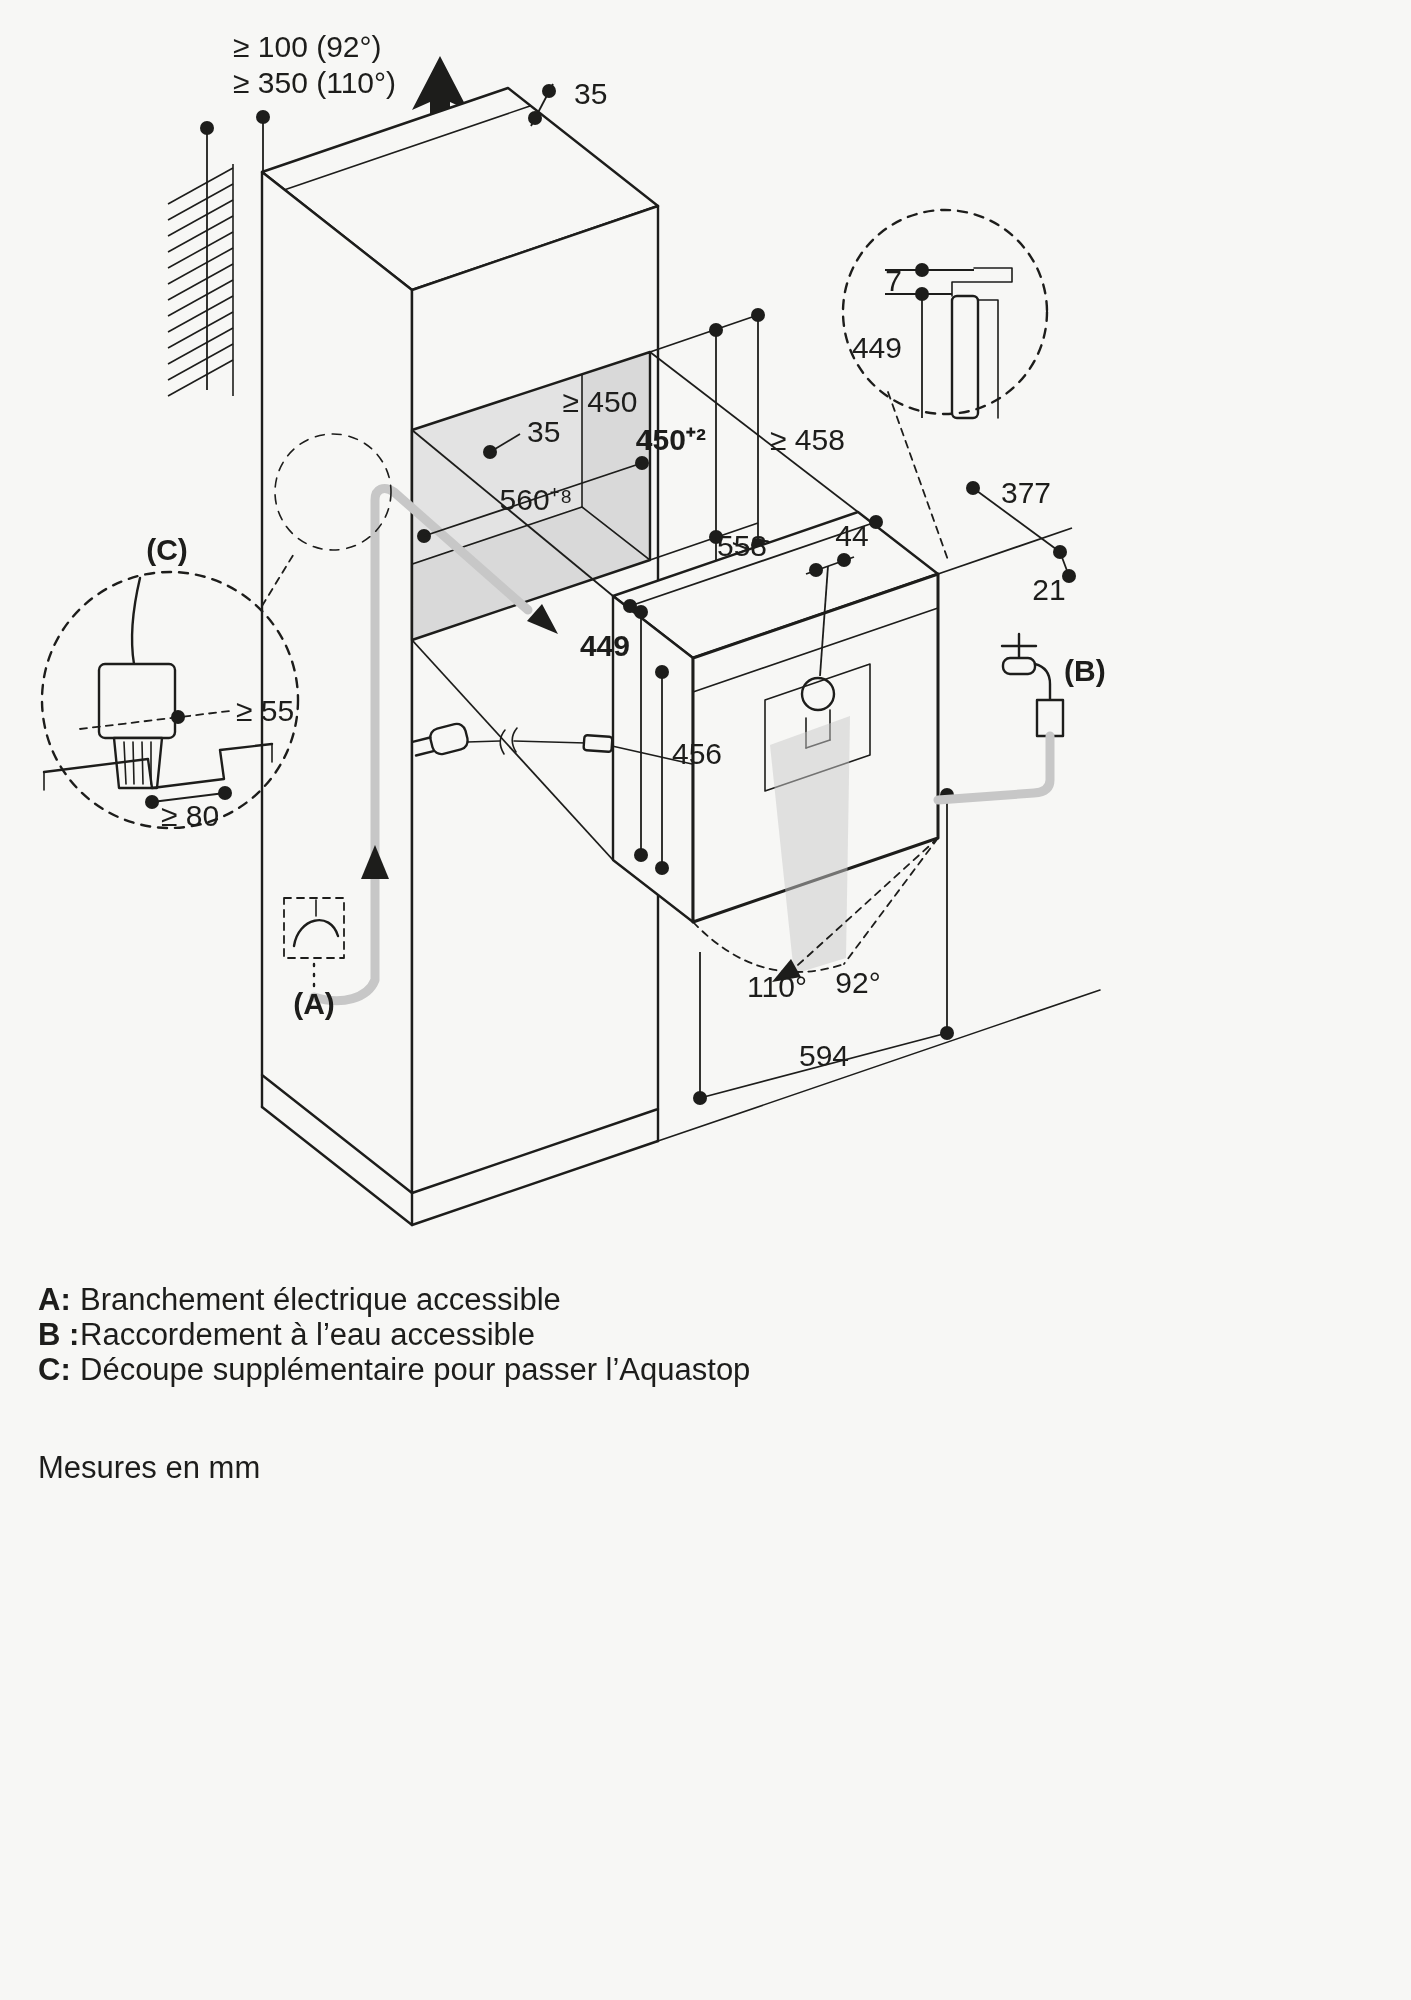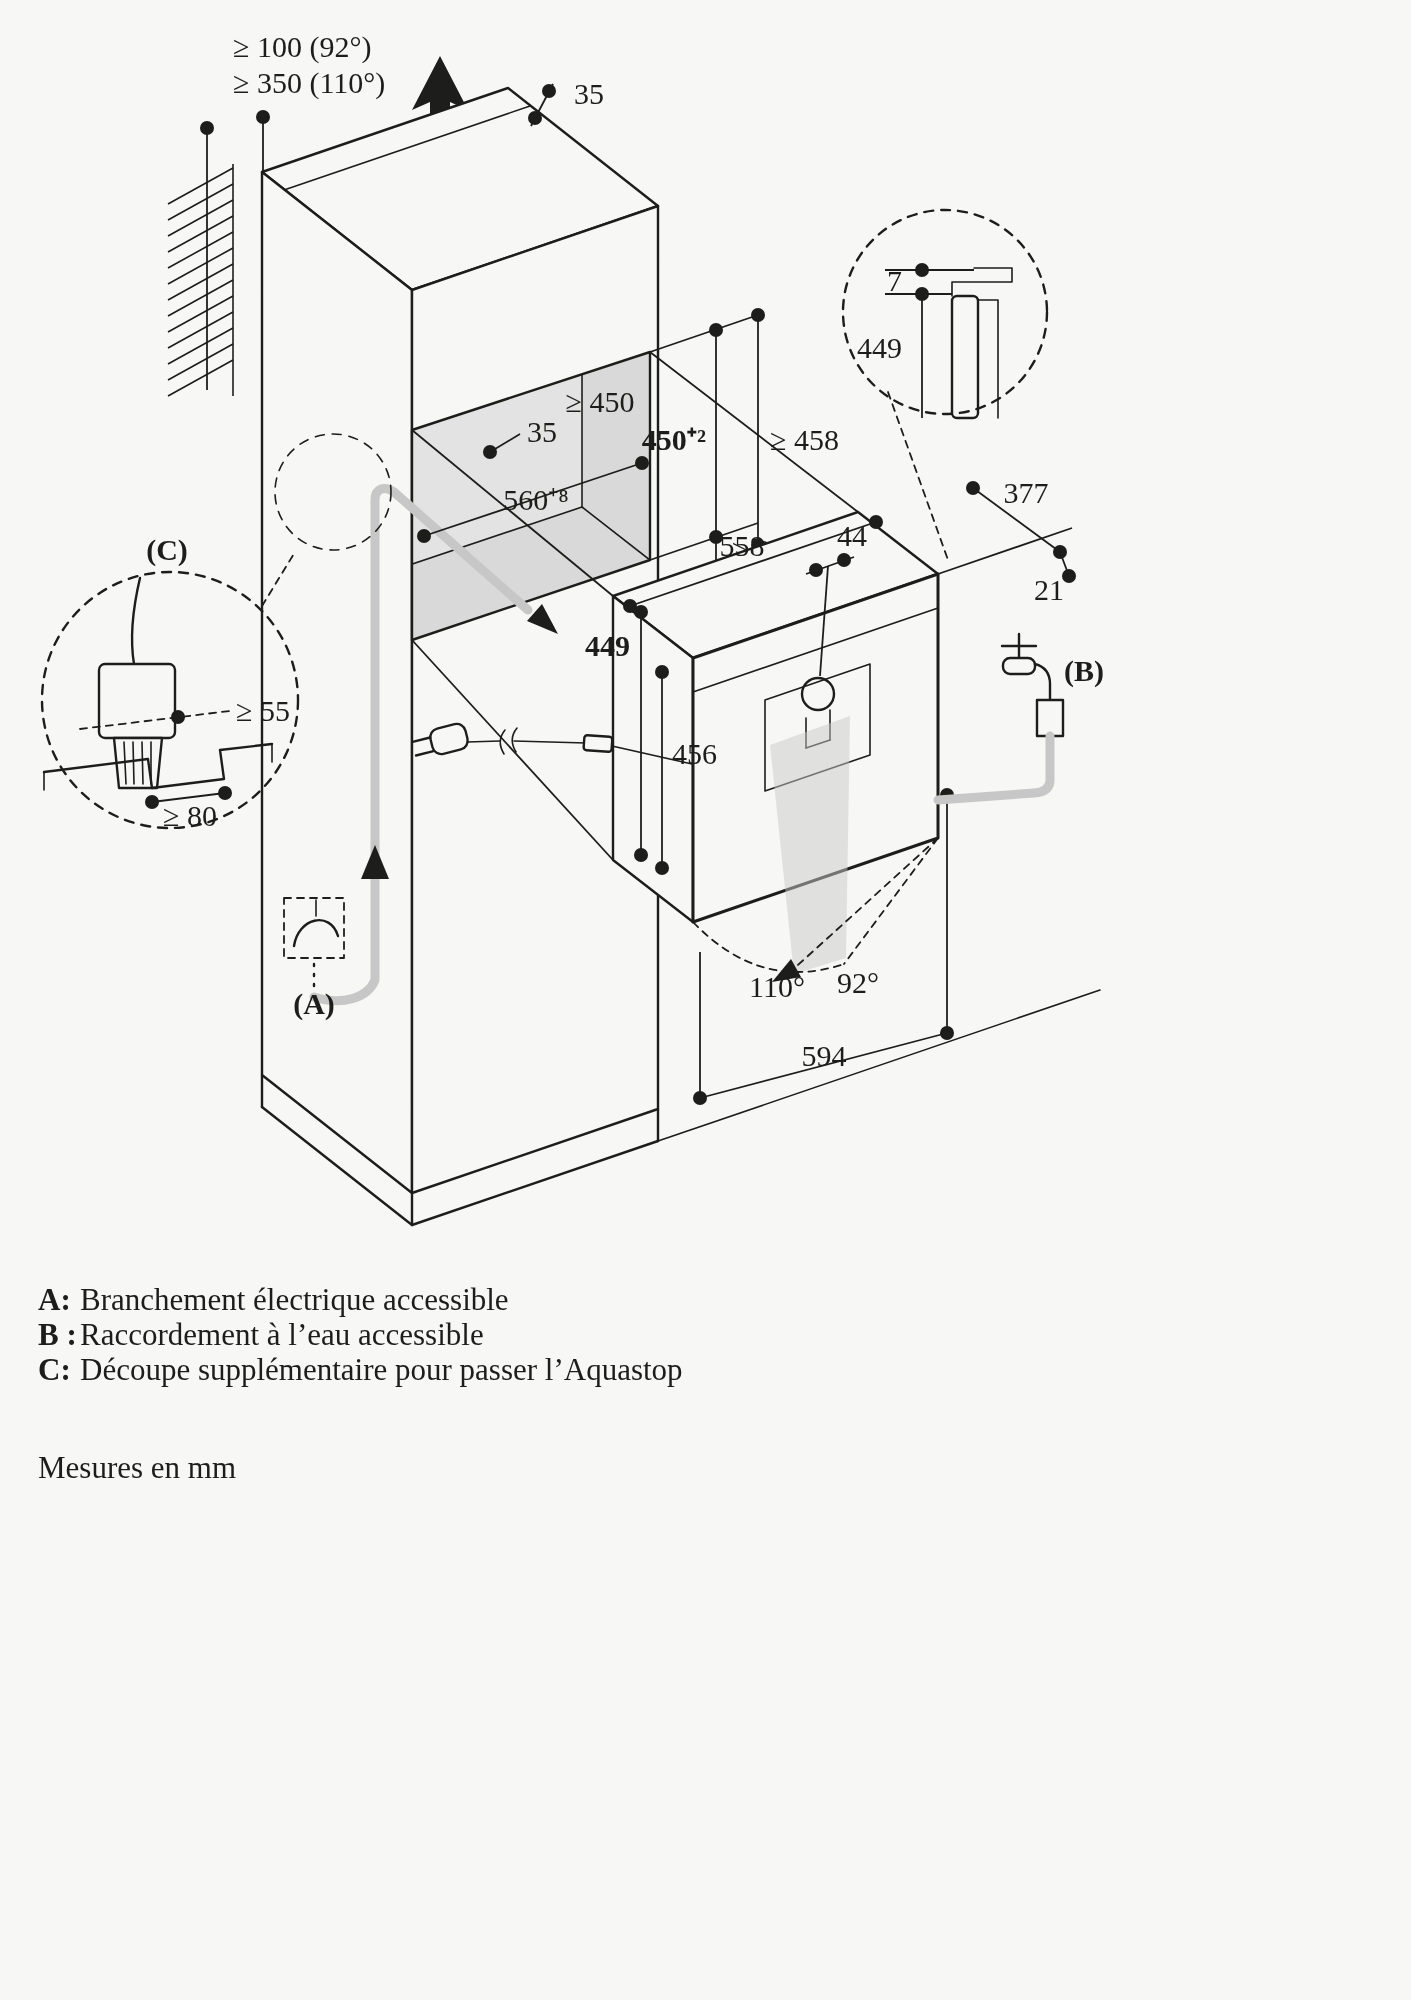--- a/index.html
+++ b/index.html
@@ -1,17 +1,17 @@
 <!DOCTYPE html>
 <html><head>
 <meta charset="utf-8">
 <style>
   html,body{margin:0;padding:0;background:#f7f7f5;}
   .page{position:relative;width:1411px;height:2000px;background:#f7f7f5;overflow:hidden;
-        font-family:Liberation Serif, serif;}
+        font-family:Liberation Sans, sans-serif;}
   svg{position:absolute;left:0;top:0;}
   .o{stroke:#1d1d1b;stroke-width:2.4;fill:none;stroke-linejoin:round;stroke-linecap:round;}
   .of{fill:#f7f7f5;}
   .grayf{fill:#d9d9d9;}
   .grayb{fill:#e3e3e3;}
   .thin{stroke-width:1.6;}
   .bold3{stroke-width:3;}
   .dash{stroke-dasharray:9 8;}
   .dashf{stroke-dasharray:7 6;stroke-width:1.8;}
   .dotted{stroke-dasharray:2 8;stroke-linecap:round;}

